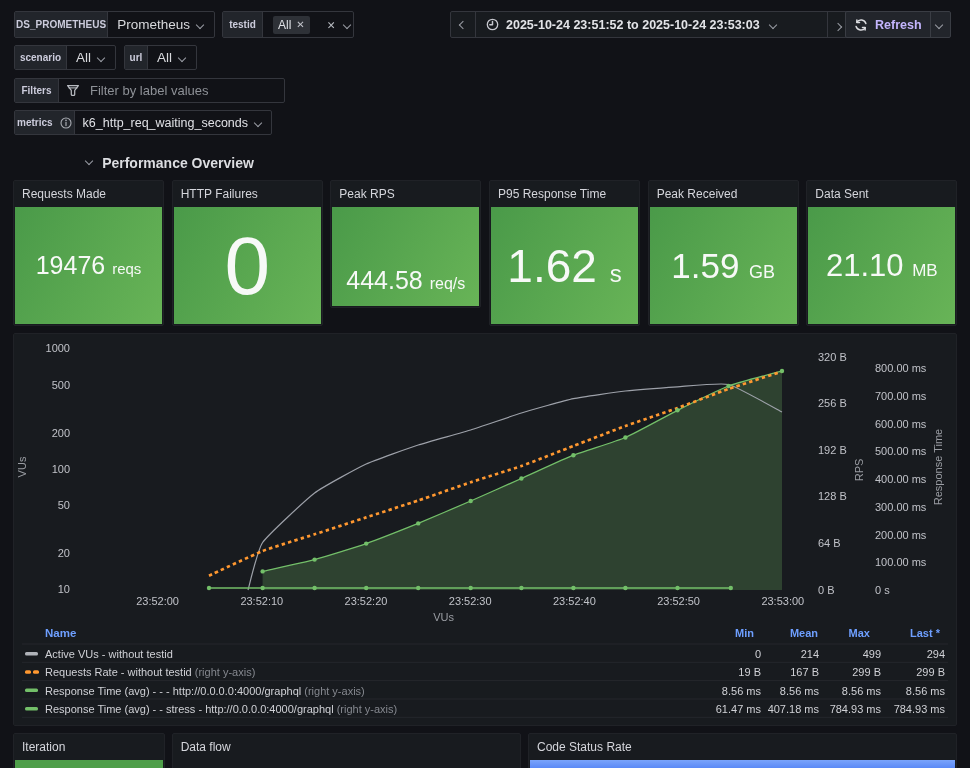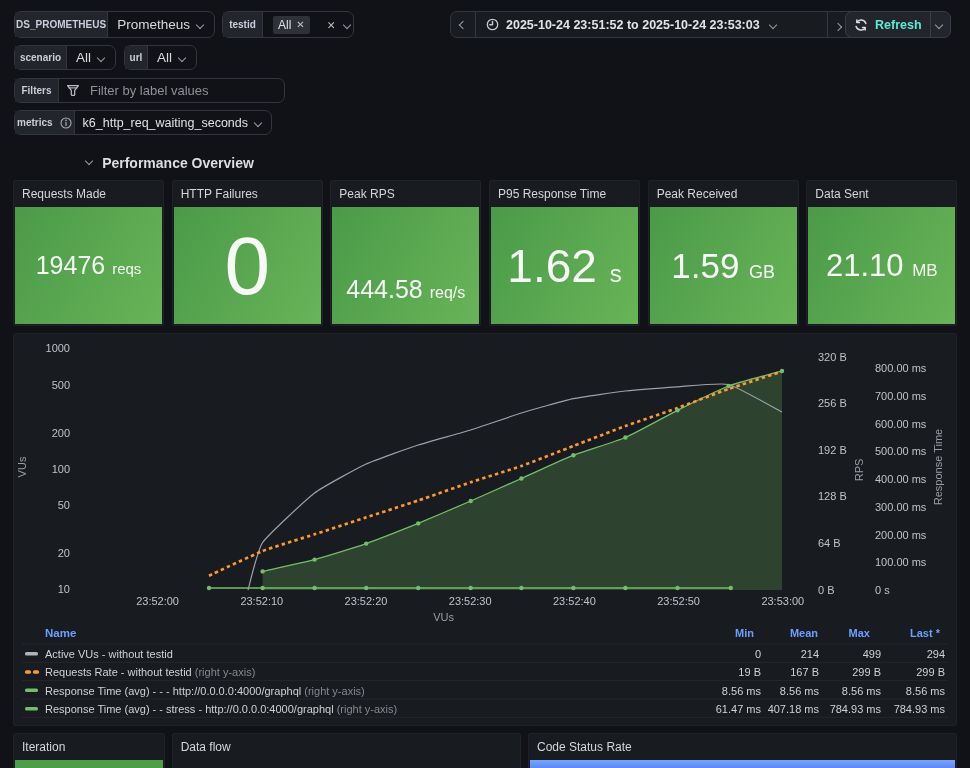--- a/index.html
+++ b/index.html
@@ -1,21 +1,21 @@
 <!DOCTYPE html>
 <html><head>
 <meta charset="utf-8">
 <style>
 * { margin:0; padding:0; box-sizing:border-box; }
 html,body { width:970px; height:768px; background:#111217; font-family:"Liberation Sans", sans-serif; overflow:hidden; }
 .abs { position:absolute;justify-content:center; }
 body { position:relative; }
 
 
-.grp { position:absolute; display:flex; align-items:stretch; border:1px solid #34363d; border-radius:7px; background:#111217; }
+.grp { position:absolute; display:flex; align-items:stretch; border:1px solid #34363d; border-radius:2px; background:#111217; }
 .grp .lbl { background:#22252b; color:#ccccdc; font-size:10px; letter-spacing:0; font-weight:600; display:flex; align-items:center; justify-content:center; border-right:1px solid #34363d; white-space:nowrap; }
 .grp .val { color:#d8d9dd; font-size:13.5px; font-weight:400; display:flex; align-items:center; padding:0 8px; white-space:nowrap; gap:7px; }
 .chev { display:inline-block; width:8px; height:8px; position:relative; }
 .chev:before { content:""; position:absolute; left:0; top:1px; width:5px; height:5px; border-right:1.6px solid #9a9da5; border-bottom:1.6px solid #9a9da5; transform:rotate(45deg); }
 .tag { background:#2e3137; border-radius:2px; color:#e0e1e6; font-size:12px; font-weight:500; padding:2px 5px; display:flex; align-items:center; gap:5px; }
 .x { color:#c3c5cc; font-size:12px; }
 
 
 .panel { position:absolute; background:#181b1f; border:1px solid #202227; border-radius:2px; }
 .ptitle { color:#d5d6dc; font-size:12px; font-weight:500; padding:6px 8px 0 8px; white-space:nowrap; }
@@ -61,21 +61,21 @@
   <div class="val" style="width:37px; padding:0; justify-content:center; border-left:1px solid #34363d;">
     <svg width="15" height="15" viewBox="0 0 15 15" fill="none">
           <circle cx="6.2" cy="6.2" r="4.6" stroke="#c7c8cf" stroke-width="1.5"></circle>
           <path d="M4.2 6.2 H8.2" stroke="#c7c8cf" stroke-width="1.5" stroke-linecap="round"></path>
           <path d="M9.8 9.8 L13 13" stroke="#c7c8cf" stroke-width="1.6" stroke-linecap="round"></path>
         </svg>
   </div>
 </div>
 
 <div class="grp" style="left:845px; top:11px; width:106px; height:27px; background:#22252b; border-color:#3a3d44;">
-  <div class="val" style="flex:1; gap:7px; font-weight:600; font-size:12.5px; color:#5eead4; padding:0 8px;">
+  <div class="val" style="flex:1; gap:7px; font-weight:600; font-size:12.5px; color:#c4b5fd; padding:0 8px;">
     <svg width="14" height="14" viewBox="0 0 16 16" fill="none">
           <path d="M13.6 6.3 A 5.8 5.8 0 0 0 3.2 4.8" stroke="#dcdde1" stroke-width="1.7" stroke-linecap="round"></path>
           <path d="M3.3 2.2 V5.2 H6.3" stroke="#dcdde1" stroke-width="1.7" stroke-linecap="round" stroke-linejoin="round"></path>
           <path d="M2.4 9.7 A 5.8 5.8 0 0 0 12.8 11.2" stroke="#dcdde1" stroke-width="1.7" stroke-linecap="round"></path>
           <path d="M12.7 13.8 V10.8 H9.7" stroke="#dcdde1" stroke-width="1.7" stroke-linecap="round" stroke-linejoin="round"></path>
         </svg>
     Refresh
   </div>
   <div class="val" style="width:29px; padding:0; justify-content:center; border-left:1px solid #3a3d44;">
         <span class="chev"></span>
@@ -120,21 +120,21 @@
   <div class="statbg">
         <div class="statval" style="font-size:25px;">19476 <span class="unit" style="font-size:15px;">reqs</span></div>
       </div>
 </div>
 <div class="panel" style="left:171.7px; top:180px; width:151px; height:146px;">
   <div class="ptitle">HTTP Failures</div>
   <div class="statbg">
         <div class="statval" style="font-size:82px;">0</div>
       </div>
 </div>
-<div class="panel" style="left:330.3px; top:180px; width:151px; height:146px;">
+<div class="panel" style="left:330.3px; top:180px; width:151px; height:128px;">
   <div class="ptitle">Peak RPS</div>
   <div class="statbg">
         <div class="statval" style="font-size:25px;margin-top:48px;">444.58 <span class="unit" style="font-size:16px;">req/s</span></div>
       </div>
 </div>
 <div class="panel" style="left:489px; top:180px; width:151px; height:146px;">
   <div class="ptitle">P95 Response Time</div>
   <div class="statbg">
         <div class="statval" style="font-size:46px;">1.62 <span class="unit" style="font-size:24px;">s</span></div>
       </div>

